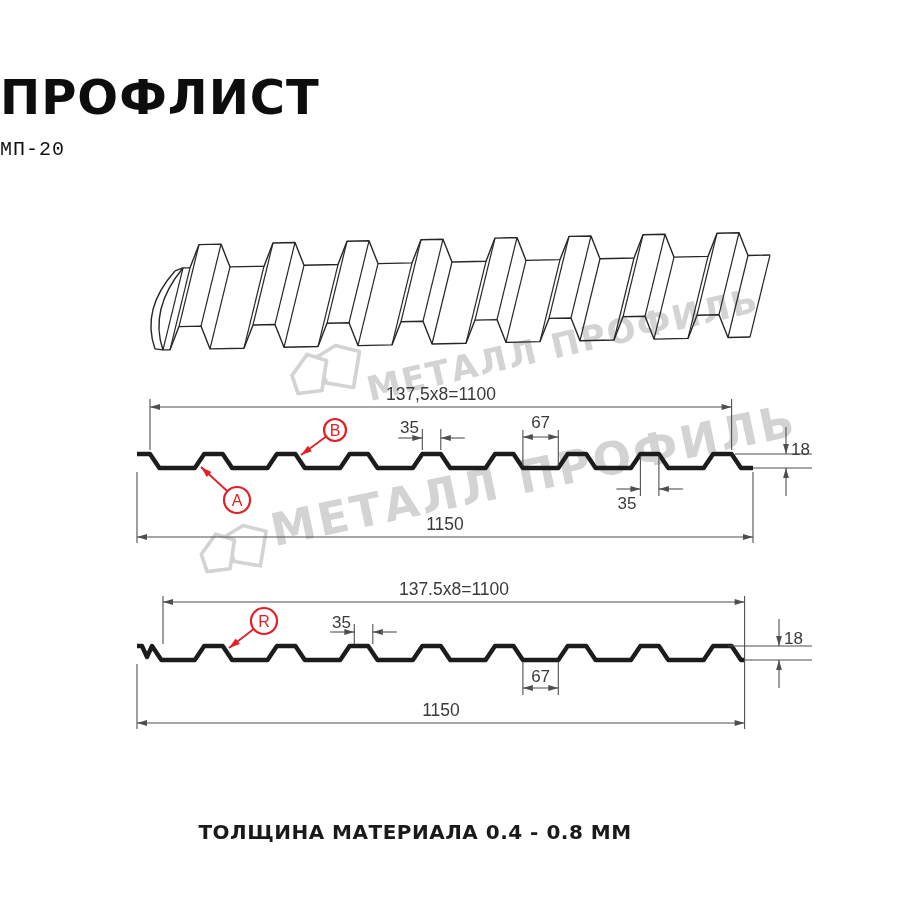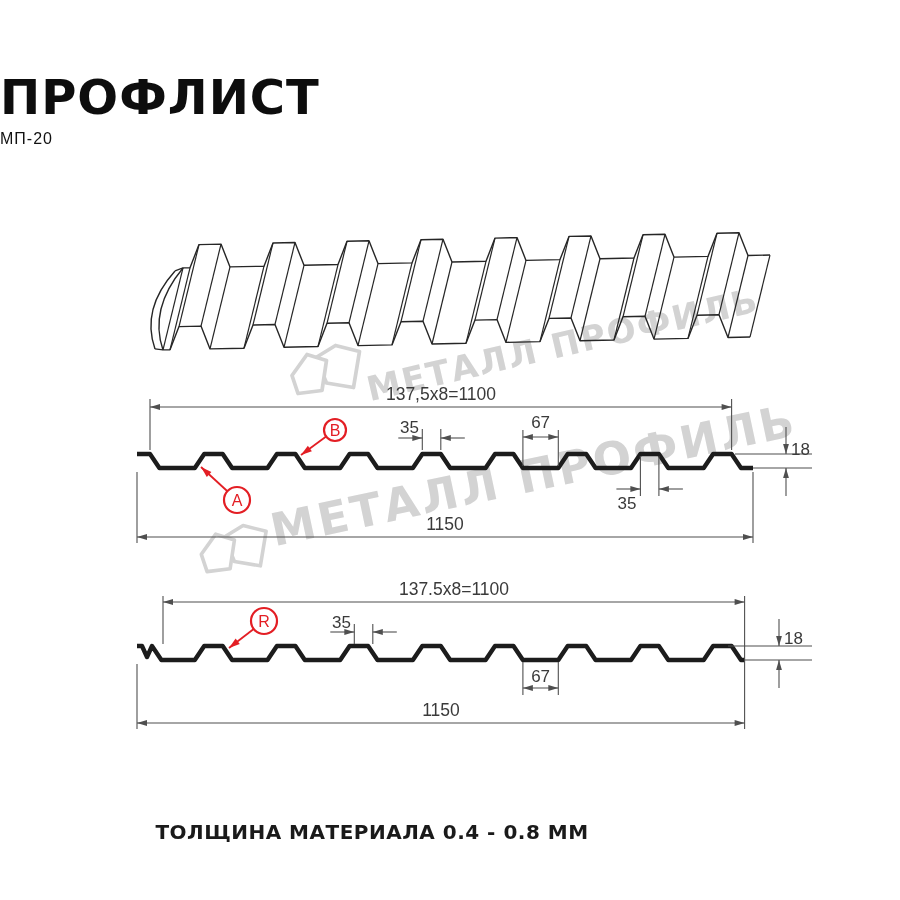--- a/index.html
+++ b/index.html
@@ -1,24 +1,24 @@
 <!DOCTYPE html>
 <html><head>
 <meta charset="utf-8">
 <style>
   html,body{margin:0;padding:0;background:#fff;}
   .canvas{position:relative;width:900px;height:900px;background:#ffffff;overflow:hidden;
           font-family:"Liberation Sans",sans-serif;}
   .hdr{position:absolute;left:0;top:72px;width:900px;text-align:left;z-index:3;}
   .title{font-family:"DejaVu Sans",sans-serif;font-weight:bold;font-size:48px;
          letter-spacing:1px;color:#0d0d0d;line-height:1.05;}
-  .subtitle{font-family:Liberation Sans, sans-serif;font-size:16px;color:#111;margin-top:8px;letter-spacing:1px;}
+  .subtitle{font-family:Liberation Mono, monospace;font-size:20px;color:#111;margin-top:16px;letter-spacing:1px;}
   .ftr{position:absolute;left:0;top:820px;width:744px;text-align:center;z-index:3;
        font-family:"DejaVu Sans",sans-serif;font-weight:bold;font-size:20px;
-       letter-spacing:0.5px;color:#1a1a1a;}
+       letter-spacing:0.5px;color:#1a1a1a;padding-left:43px;}
   .wm{position:absolute;z-index:1;}
   .wmtext{position:absolute;font-family:"DejaVu Sans",sans-serif;font-weight:bold;
           color:#d3d3d3;white-space:nowrap;transform-origin:left bottom;}
   .wmtext.t1{left:371px;top:372px;font-size:34px;letter-spacing:2px;line-height:34px;
              transform:rotate(-13deg);}
   .wmtext.t2{left:276px;top:508px;font-size:45px;letter-spacing:3px;line-height:45px;
              transform:rotate(-12deg);}
   svg.overlay{position:absolute;left:0;top:0;z-index:2;}
   .logo-svg{display:block;}
 </style>

